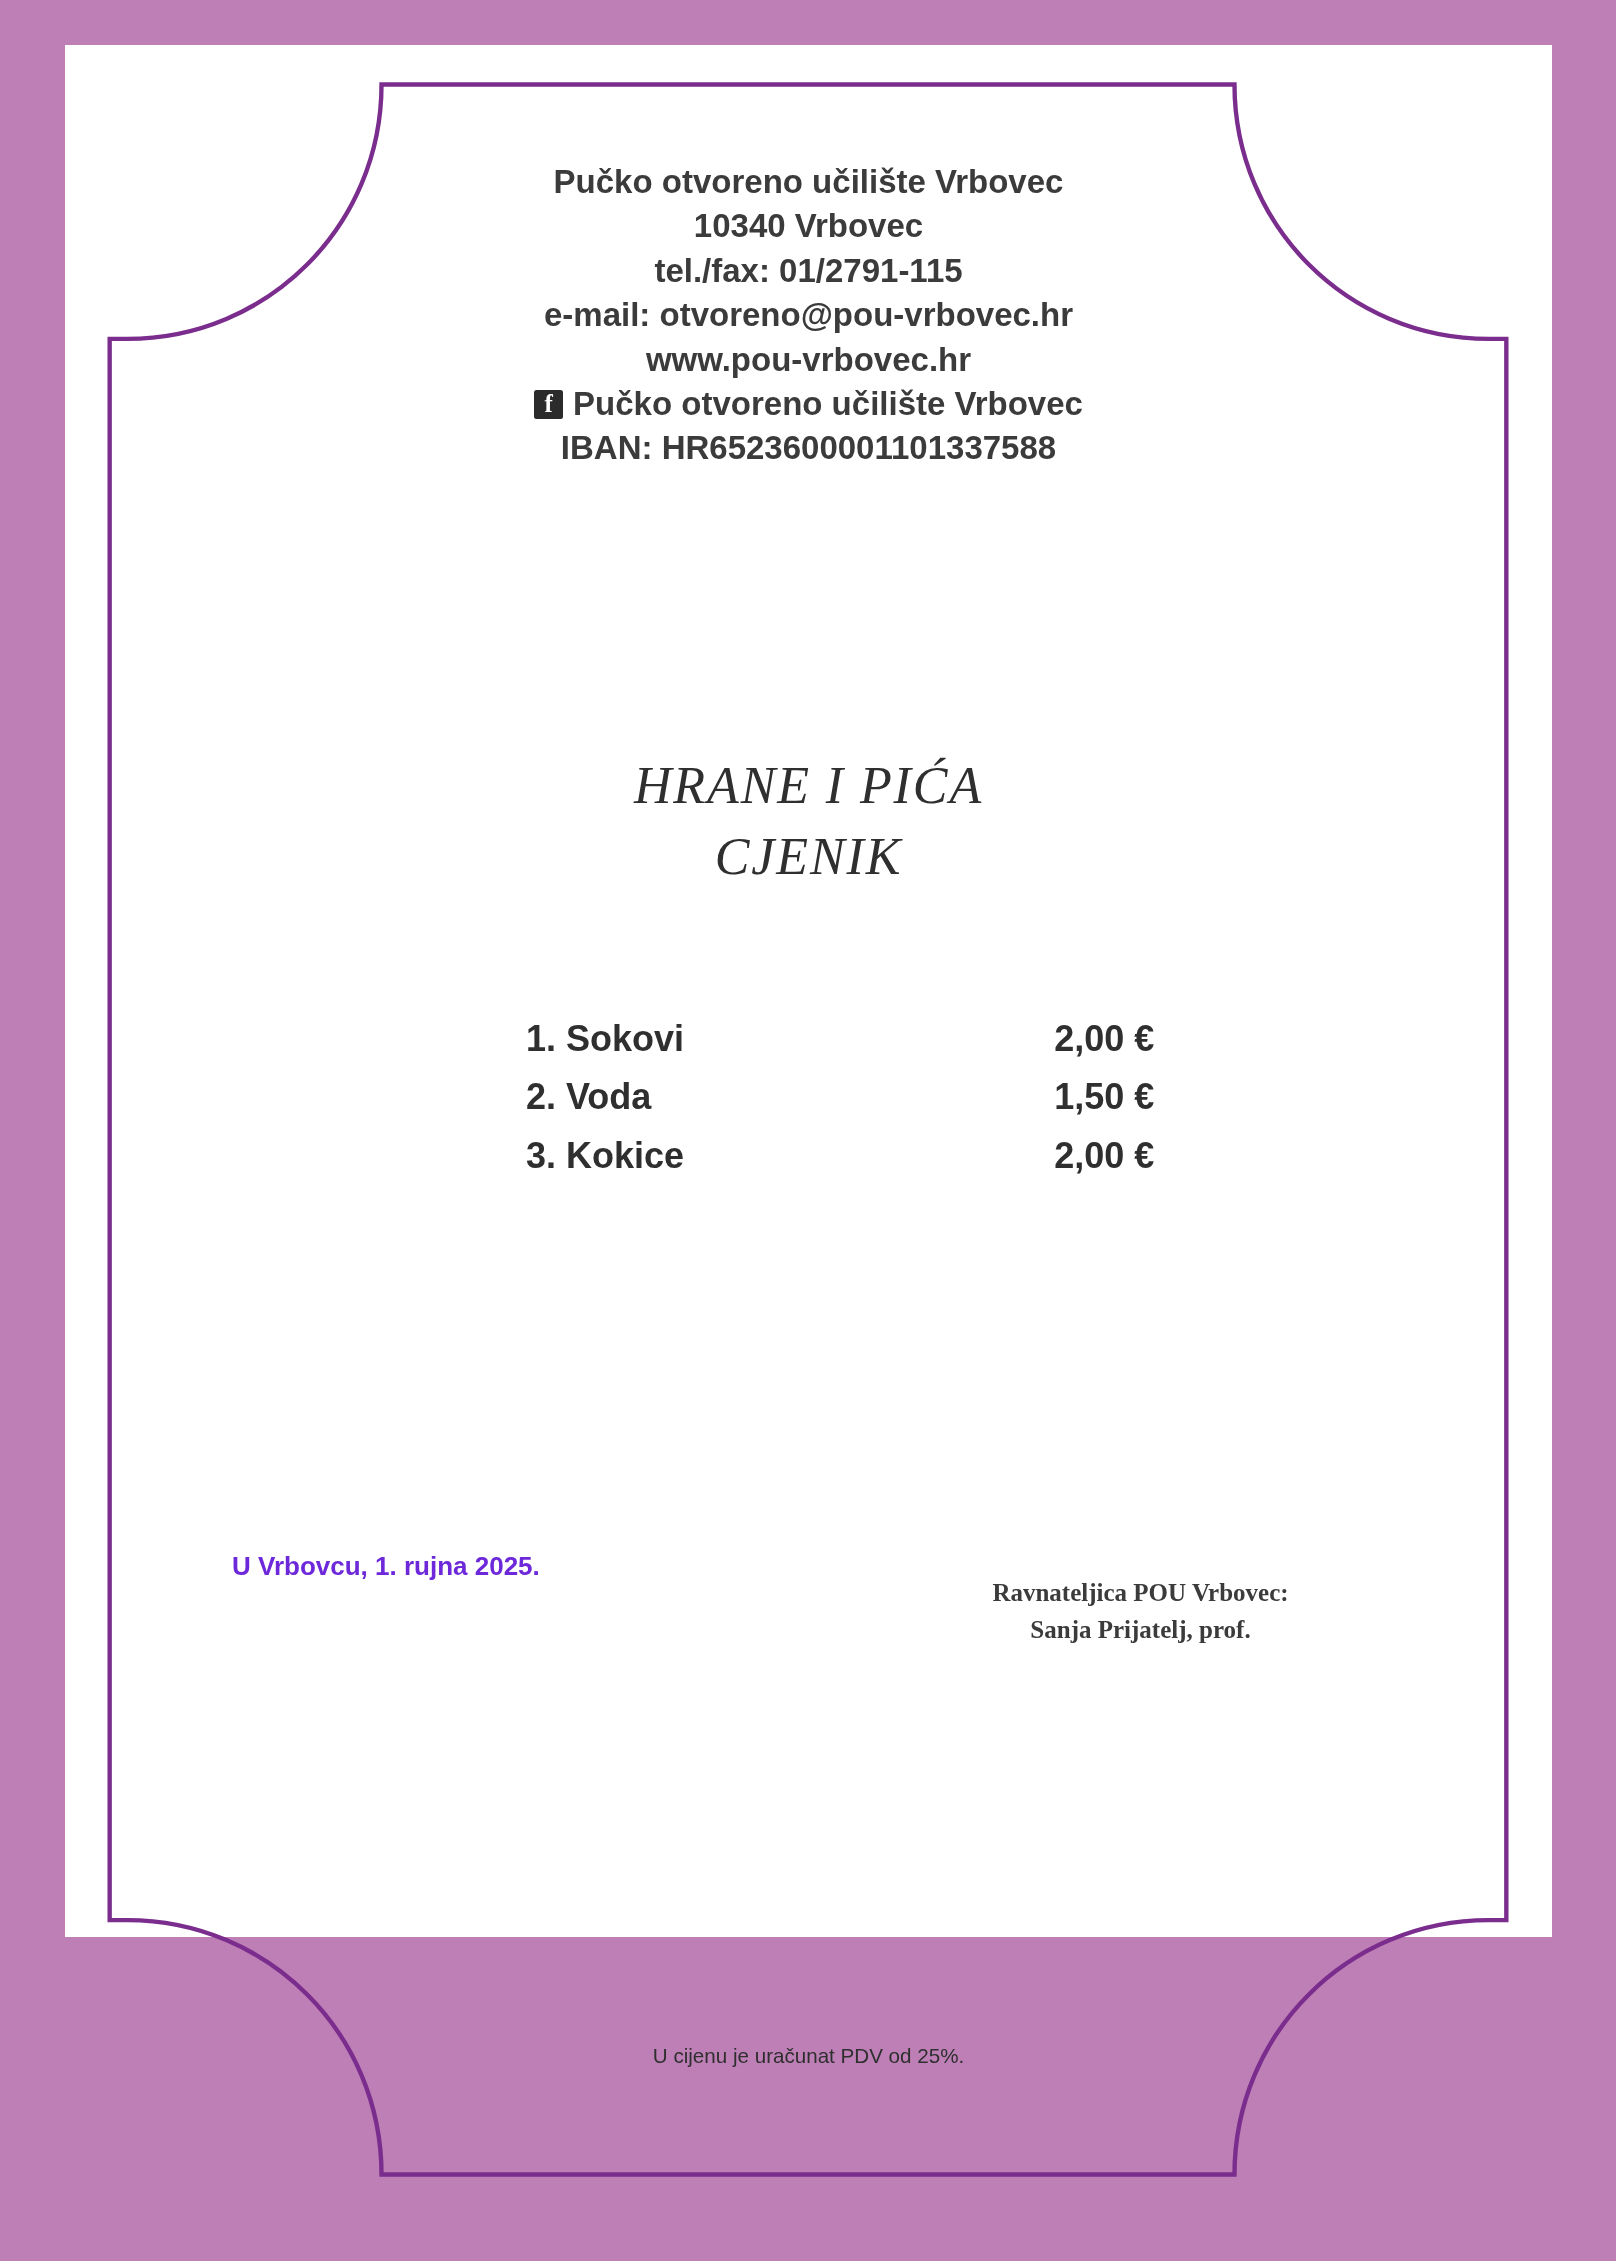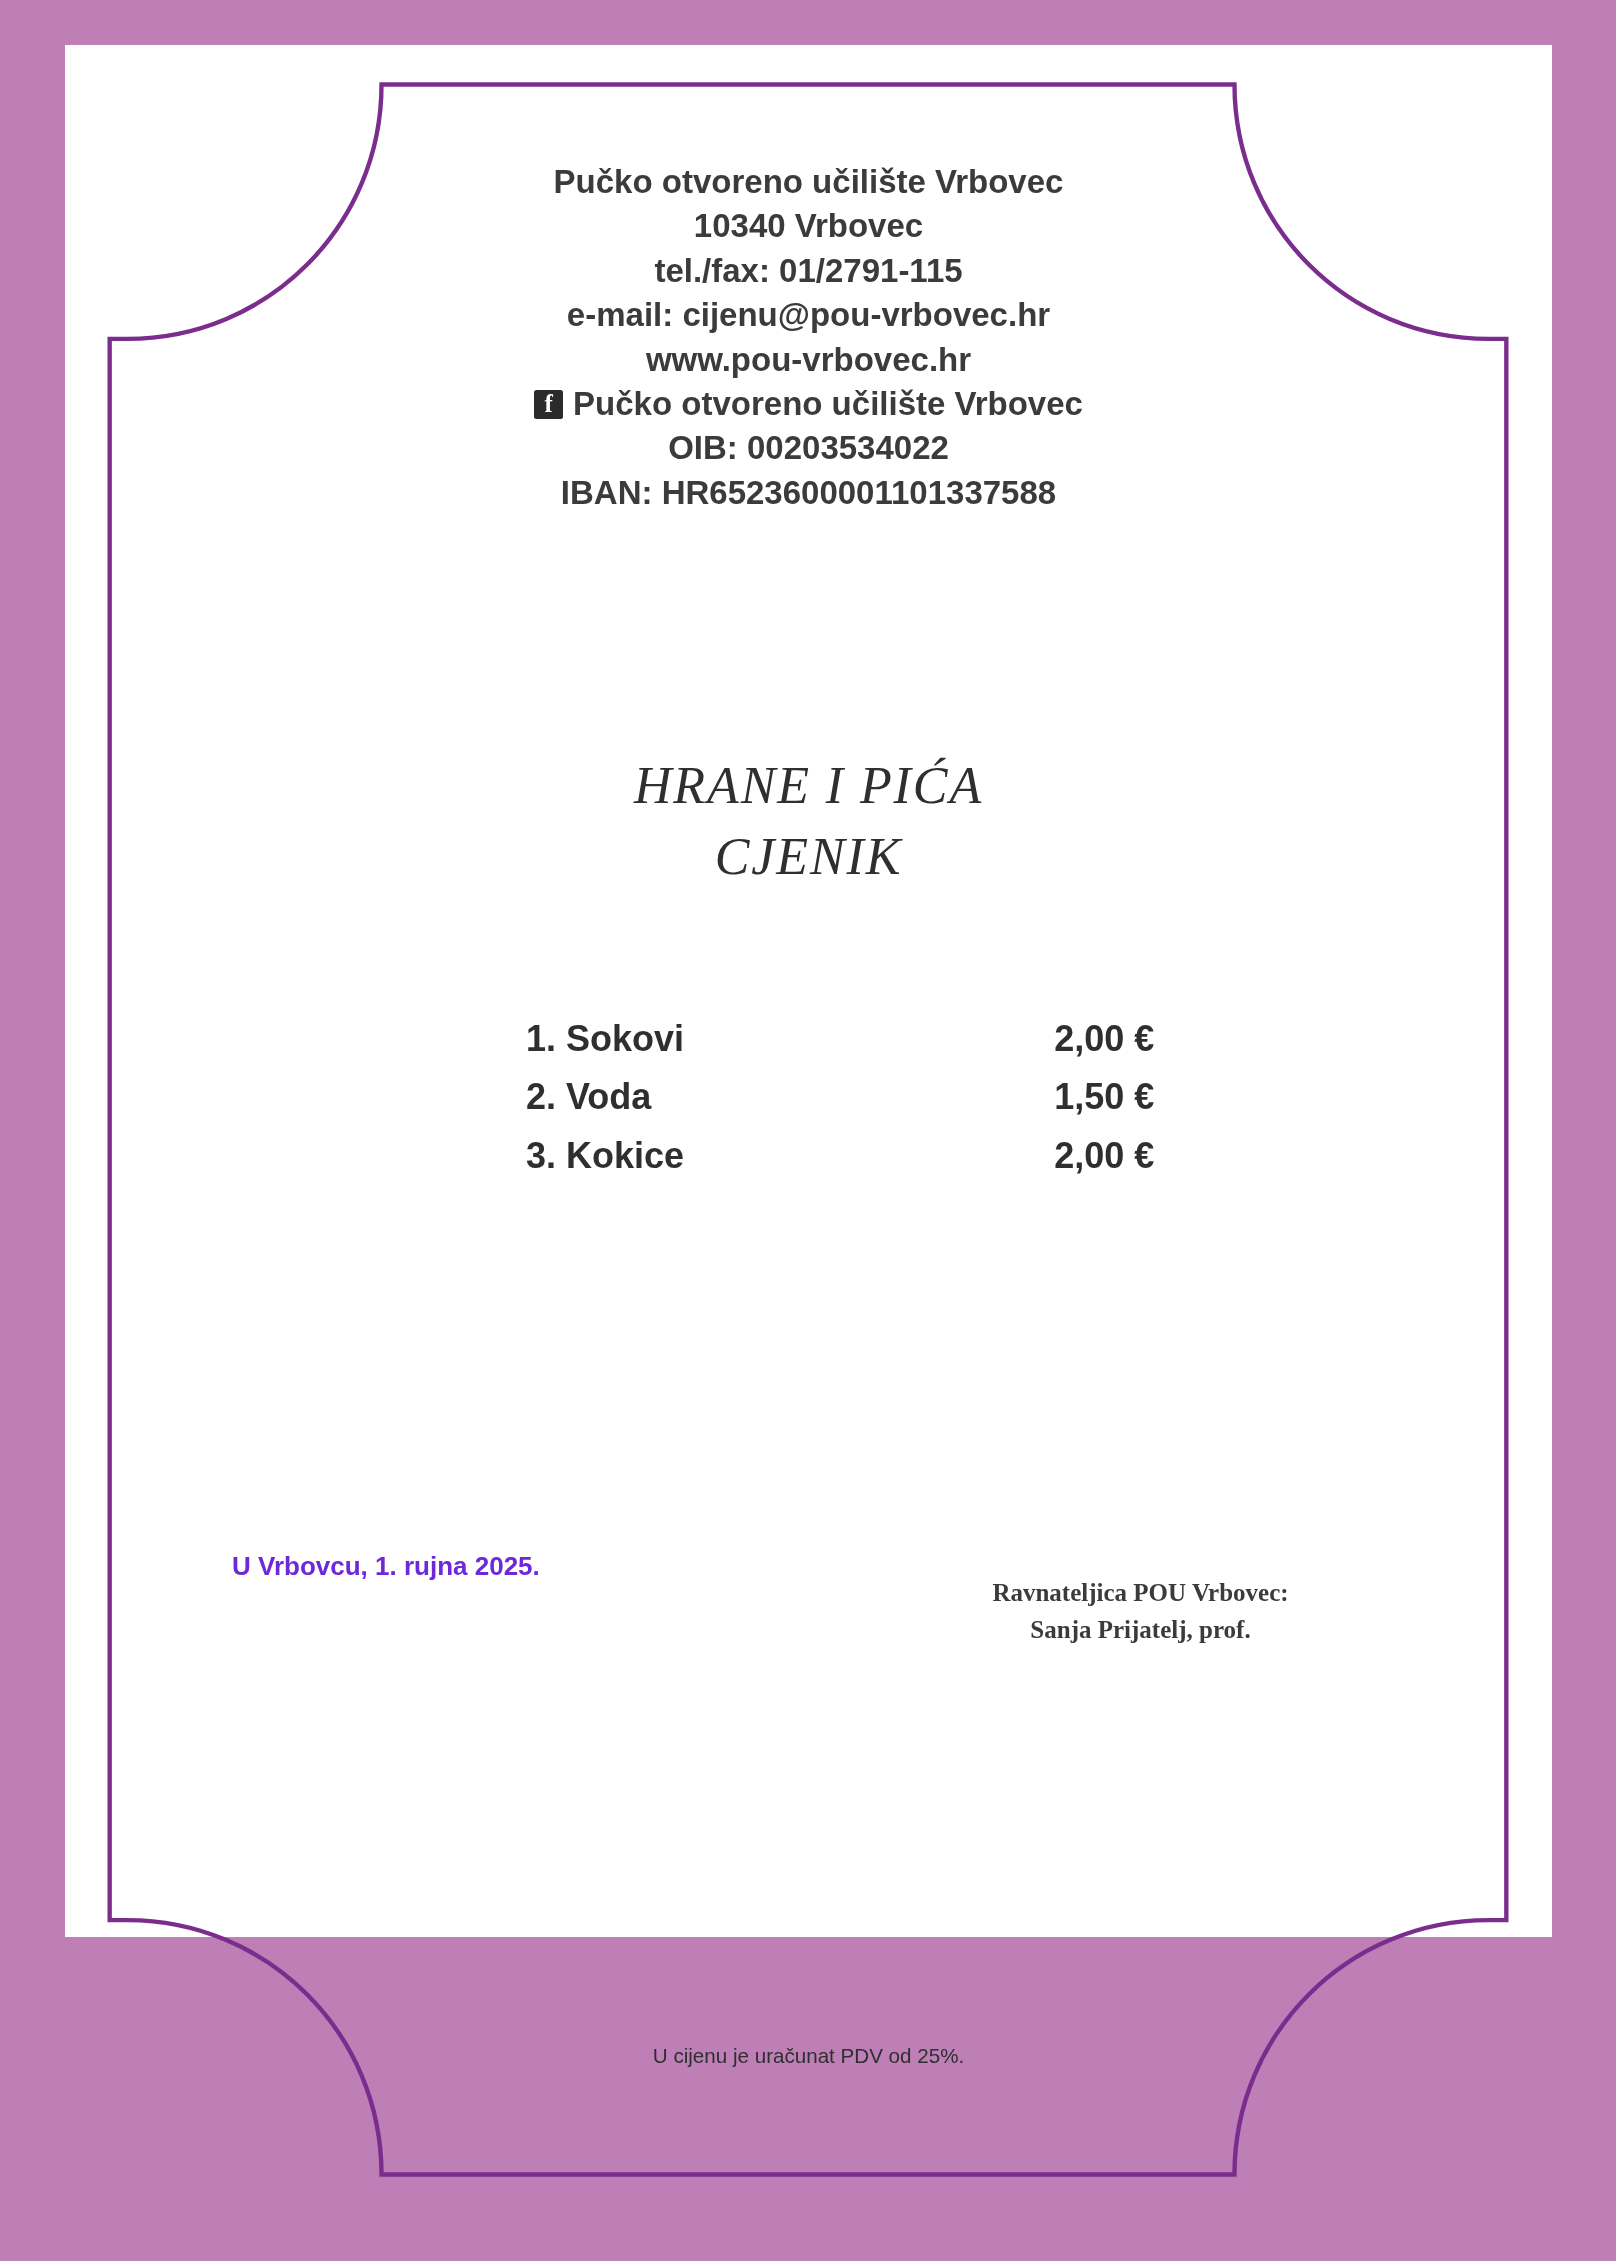--- a/index.html
+++ b/index.html
@@ -192,27 +192,26 @@
                C 258 412 440 230 440 4 Z" fill="none" stroke="#7b2d8e" stroke-width="7"></path>
     </svg>
   </div>
 
   <div class="content">
 
     <div class="header-block">
       <span class="header-line">Pučko otvoreno učilište Vrbovec</span>
       <span class="header-line">10340 Vrbovec</span>
       <span class="header-line">tel./fax: 01/2791-115</span>
-      <span class="header-line">e-mail: cijenu@pou-vrbovec.hr</span>
+      <span class="header-line">e-mail: otvoreno@pou-vrbovec.hr</span>
       <span class="header-line">www.pou-vrbovec.hr</span>
       <span class="header-line fb-line">
         <span class="fb-icon"></span>
         <span>Pučko otvoreno učilište Vrbovec</span>
       </span>
-      <span class="header-line">OIB: 00203534022</span>
       <span class="header-line">IBAN: HR6523600001101337588</span>
     </div>
 
     <div class="title-block">
       <span class="title-line">HRANE I PIĆA</span>
       <span class="title-line">CJENIK</span>
     </div>
 
     <div class="price-list">
       <div class="price-row">

